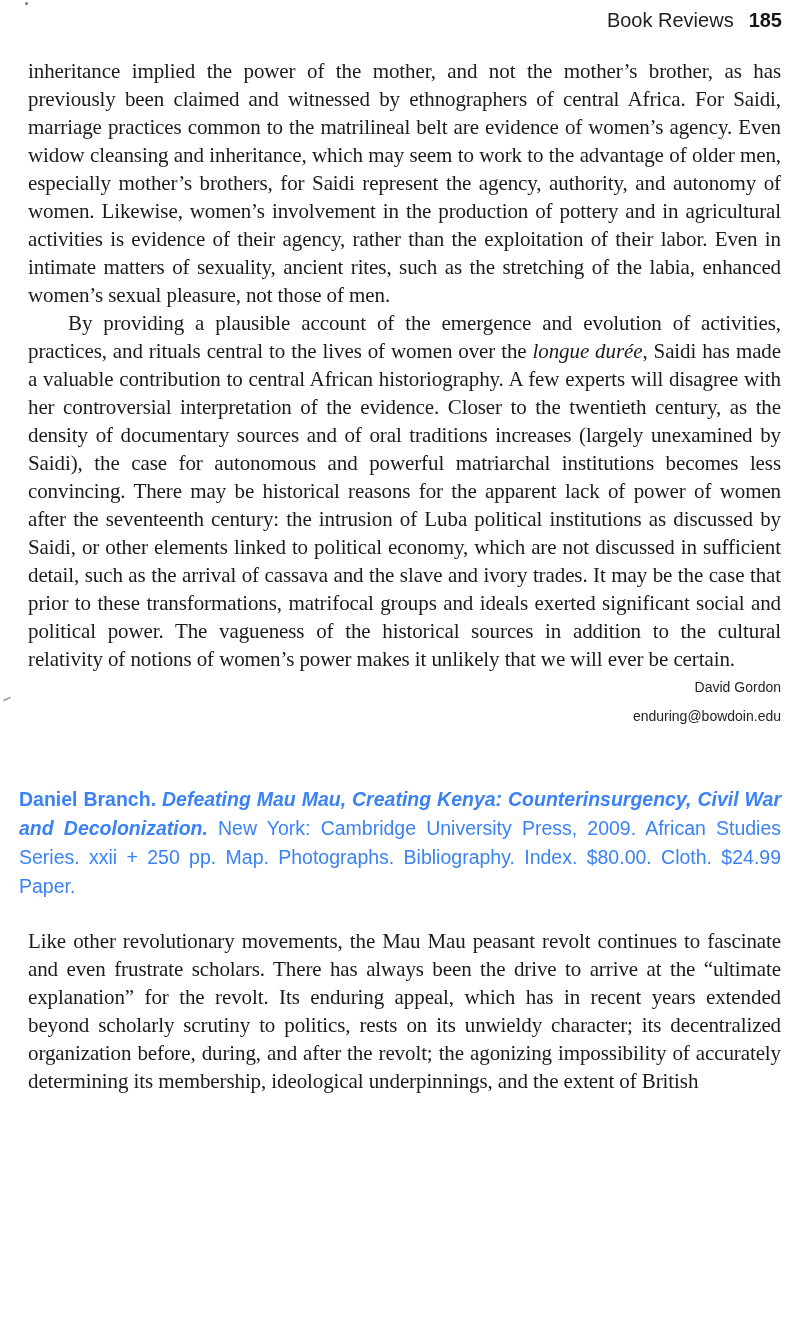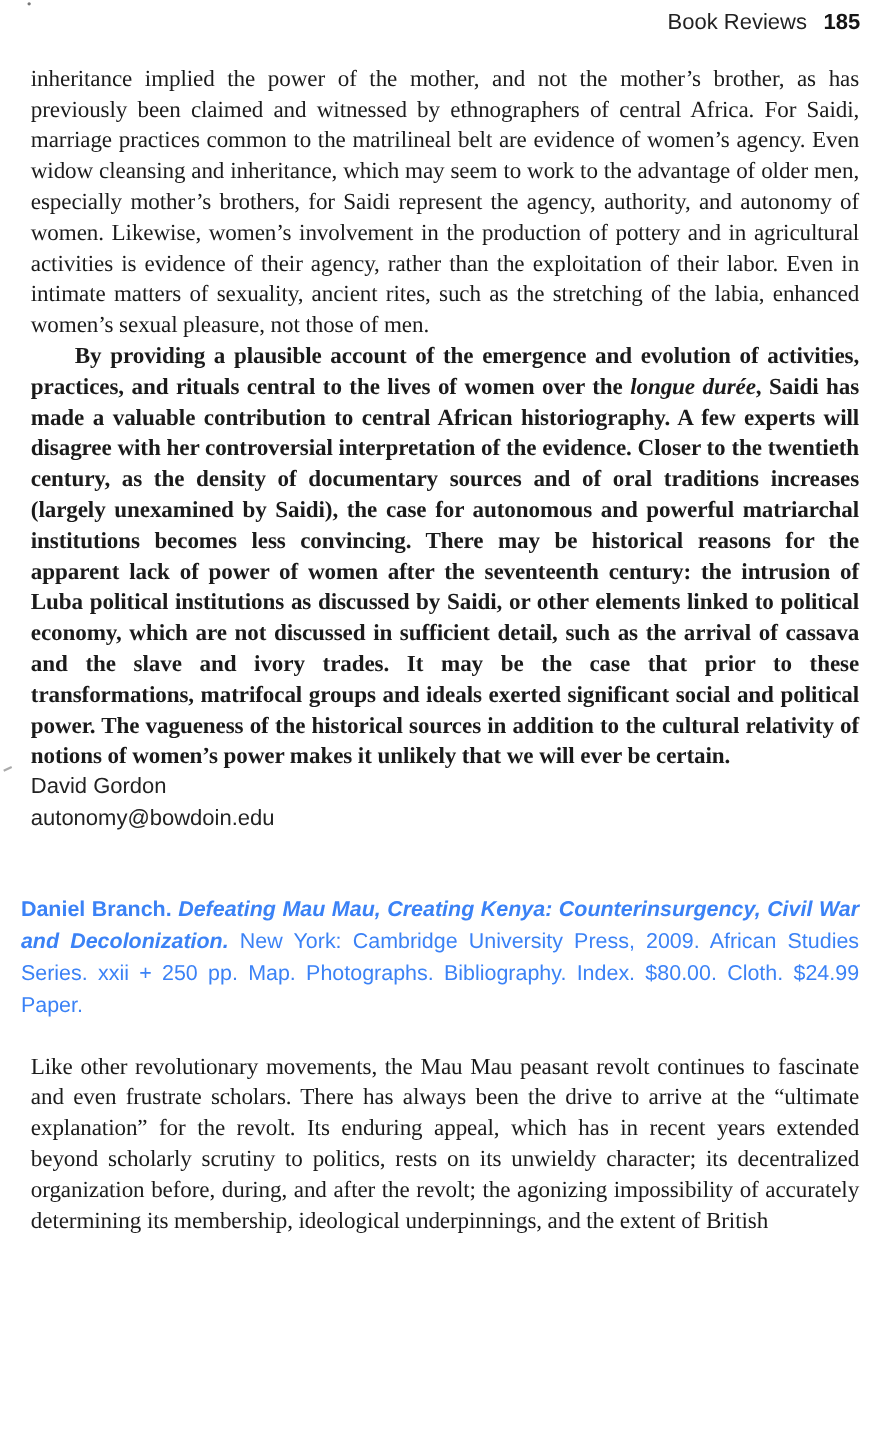--- a/index.html
+++ b/index.html
@@ -42,29 +42,28 @@
     font-family: "Liberation Serif", serif;
     font-size: 21px;
     line-height: 28px;
     text-align: justify;
     margin: 0;
     color: #1b1b1b;
     letter-spacing: -0.1px;
   }
   p.body-para.indent {
     text-indent: 40px;
-    font-weight: bold;
   }
   .italic { font-style: italic; }
   
   .signature {
     font-family: "Liberation Sans", sans-serif;
-    font-size: 20px;
+    font-size: 14px;
     line-height: 29px;
-    text-align: left;
+    text-align: right;
     margin: 0;
     color: #222;
   }
   .signature .sig-line { display: block; }
   
   .citation {
     font-family: "Liberation Sans", sans-serif;
     font-size: 19.5px;
     line-height: 29px;
     text-align: justify;
@@ -108,21 +107,21 @@
   </div>
 
   <div class="content">
 
     <p class="body-para">inheritance implied the power of the mother, and not the mother’s brother, as has previously been claimed and witnessed by ethnographers of central Africa. For Saidi, marriage practices common to the matrilineal belt are evidence of women’s agency. Even widow cleansing and inheritance, which may seem to work to the advantage of older men, especially mother’s brothers, for Saidi represent the agency, authority, and autonomy of women. Likewise, women’s involvement in the production of pottery and in agricultural activities is evidence of their agency, rather than the exploitation of their labor. Even in intimate matters of sexuality, ancient rites, such as the stretching of the labia, enhanced women’s sexual pleasure, not those of men.</p>
 
     <p class="body-para indent"><span>By providing a plausible account of the emergence and evolution of activities, practices, and rituals central to the lives of women over the </span><span class="italic">longue durée</span><span>, Saidi has made a valuable contribution to central African historiography. A few experts will disagree with her controversial interpretation of the evidence. Closer to the twentieth century, as the density of documentary sources and of oral traditions increases (largely unexamined by Saidi), the case for autonomous and powerful matriarchal institutions becomes less convincing. There may be historical reasons for the apparent lack of power of women after the seventeenth century: the intrusion of Luba political institutions as discussed by Saidi, or other elements linked to political economy, which are not discussed in sufficient detail, such as the arrival of cassava and the slave and ivory trades. It may be the case that prior to these transformations, matrifocal groups and ideals exerted significant social and political power. The vagueness of the historical sources in addition to the cultural relativity of notions of women’s power makes it unlikely that we will ever be certain.</span></p>
 
     <div class="signature">
       <span class="sig-line">David Gordon</span>
-      <span class="sig-line">autonomy@bowdoin.edu</span>
+      <span class="sig-line">enduring@bowdoin.edu</span>
     </div>
 
     <div class="citation"><span class="author">Daniel Branch. </span><span class="title">Defeating Mau Mau, Creating Kenya: Counterinsurgency, Civil War and Decolonization. </span><span>New York: Cambridge University Press, 2009. African Studies Series. xxii + 250 pp. Map. Photographs. Bibliography. Index. $80.00. Cloth. $24.99 Paper.</span></div>
 
     <p class="body-para para-after-citation">Like other revolutionary movements, the Mau Mau peasant revolt continues to fascinate and even frustrate scholars. There has always been the drive to arrive at the “ultimate explanation” for the revolt. Its enduring appeal, which has in recent years extended beyond scholarly scrutiny to politics, rests on its unwieldy character; its decentralized organization before, during, and after the revolt; the agonizing impossibility of accurately determining its membership, ideological underpinnings, and the extent of British</p>
 
   </div>
 
 </div>
 

